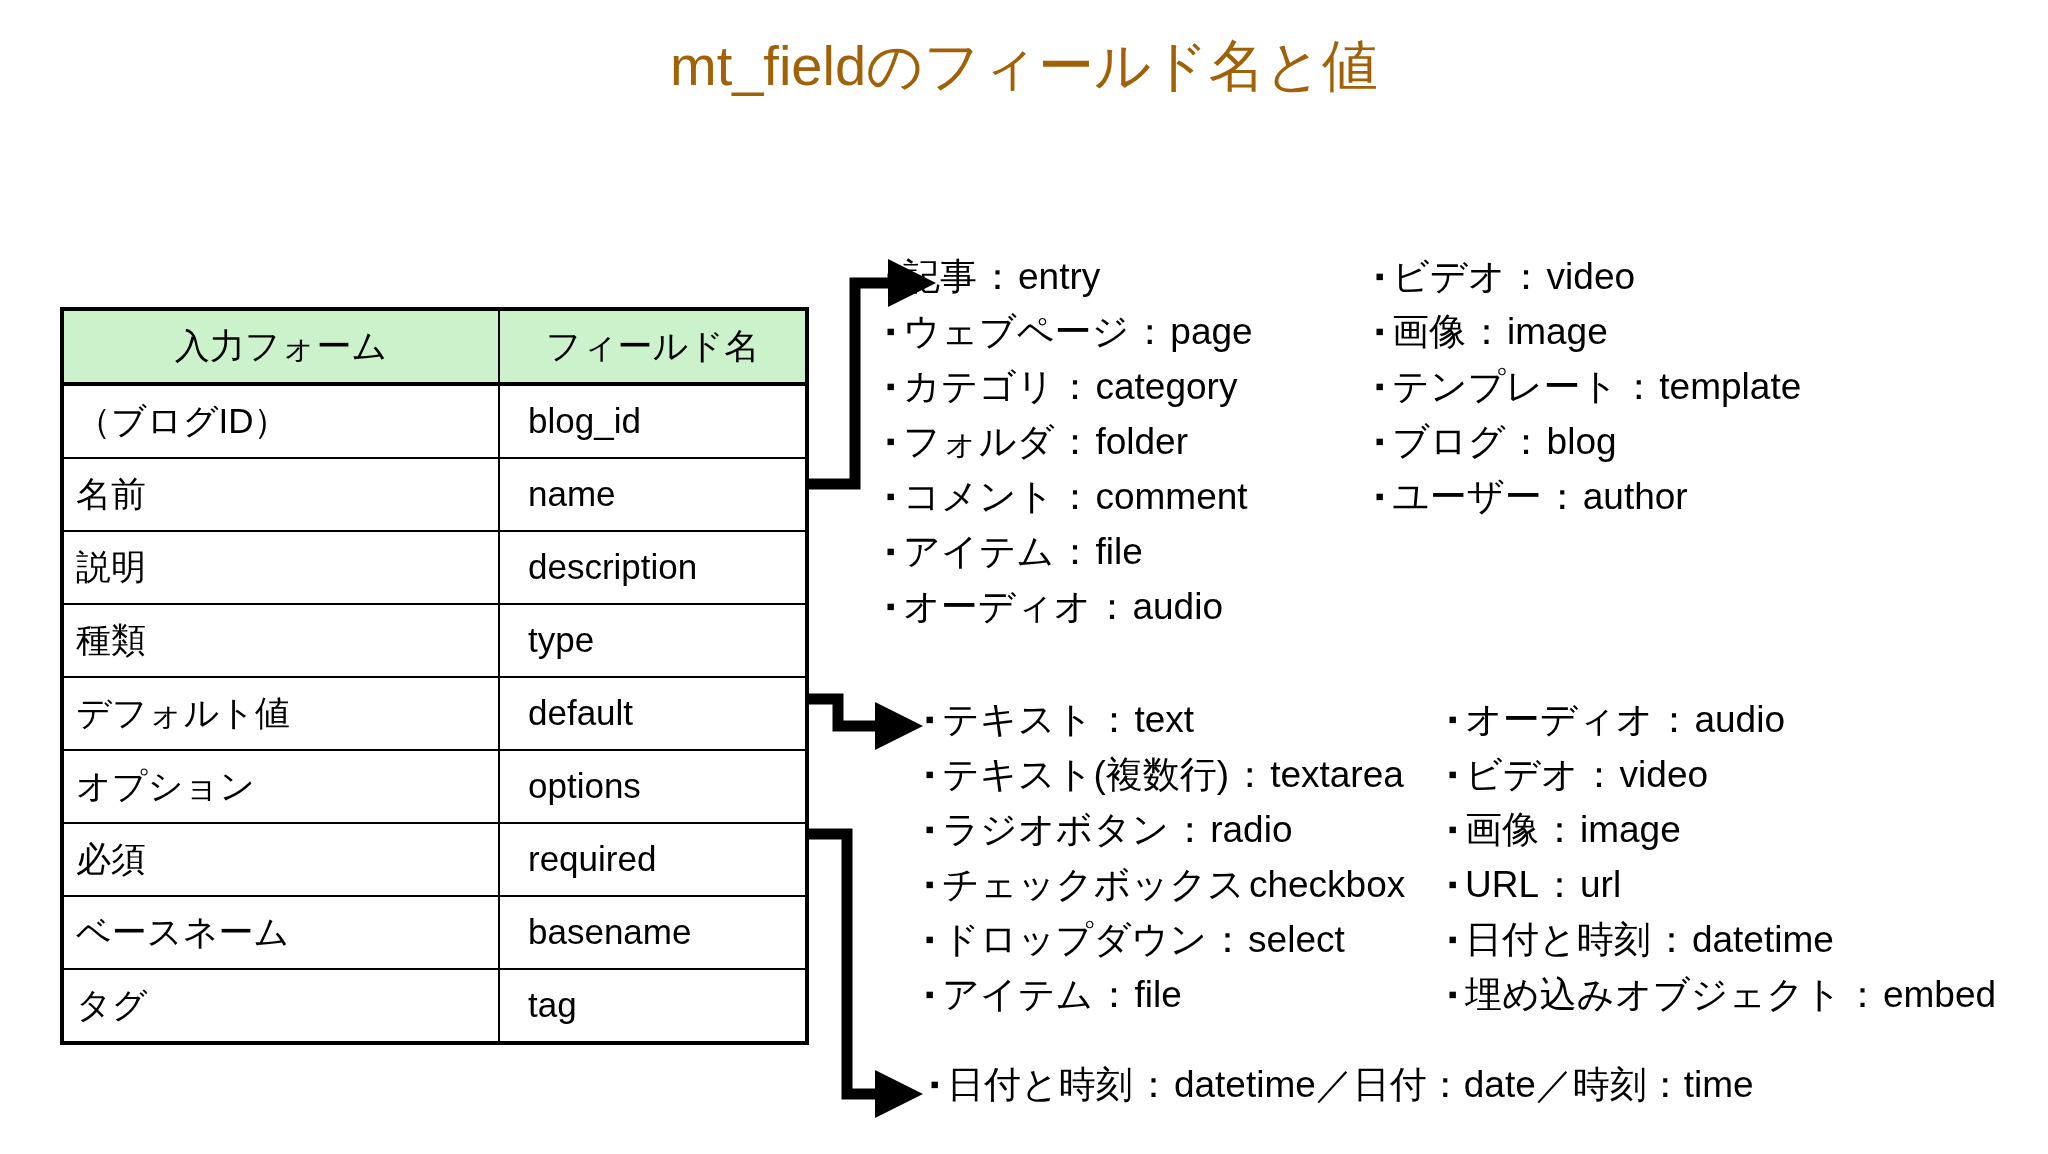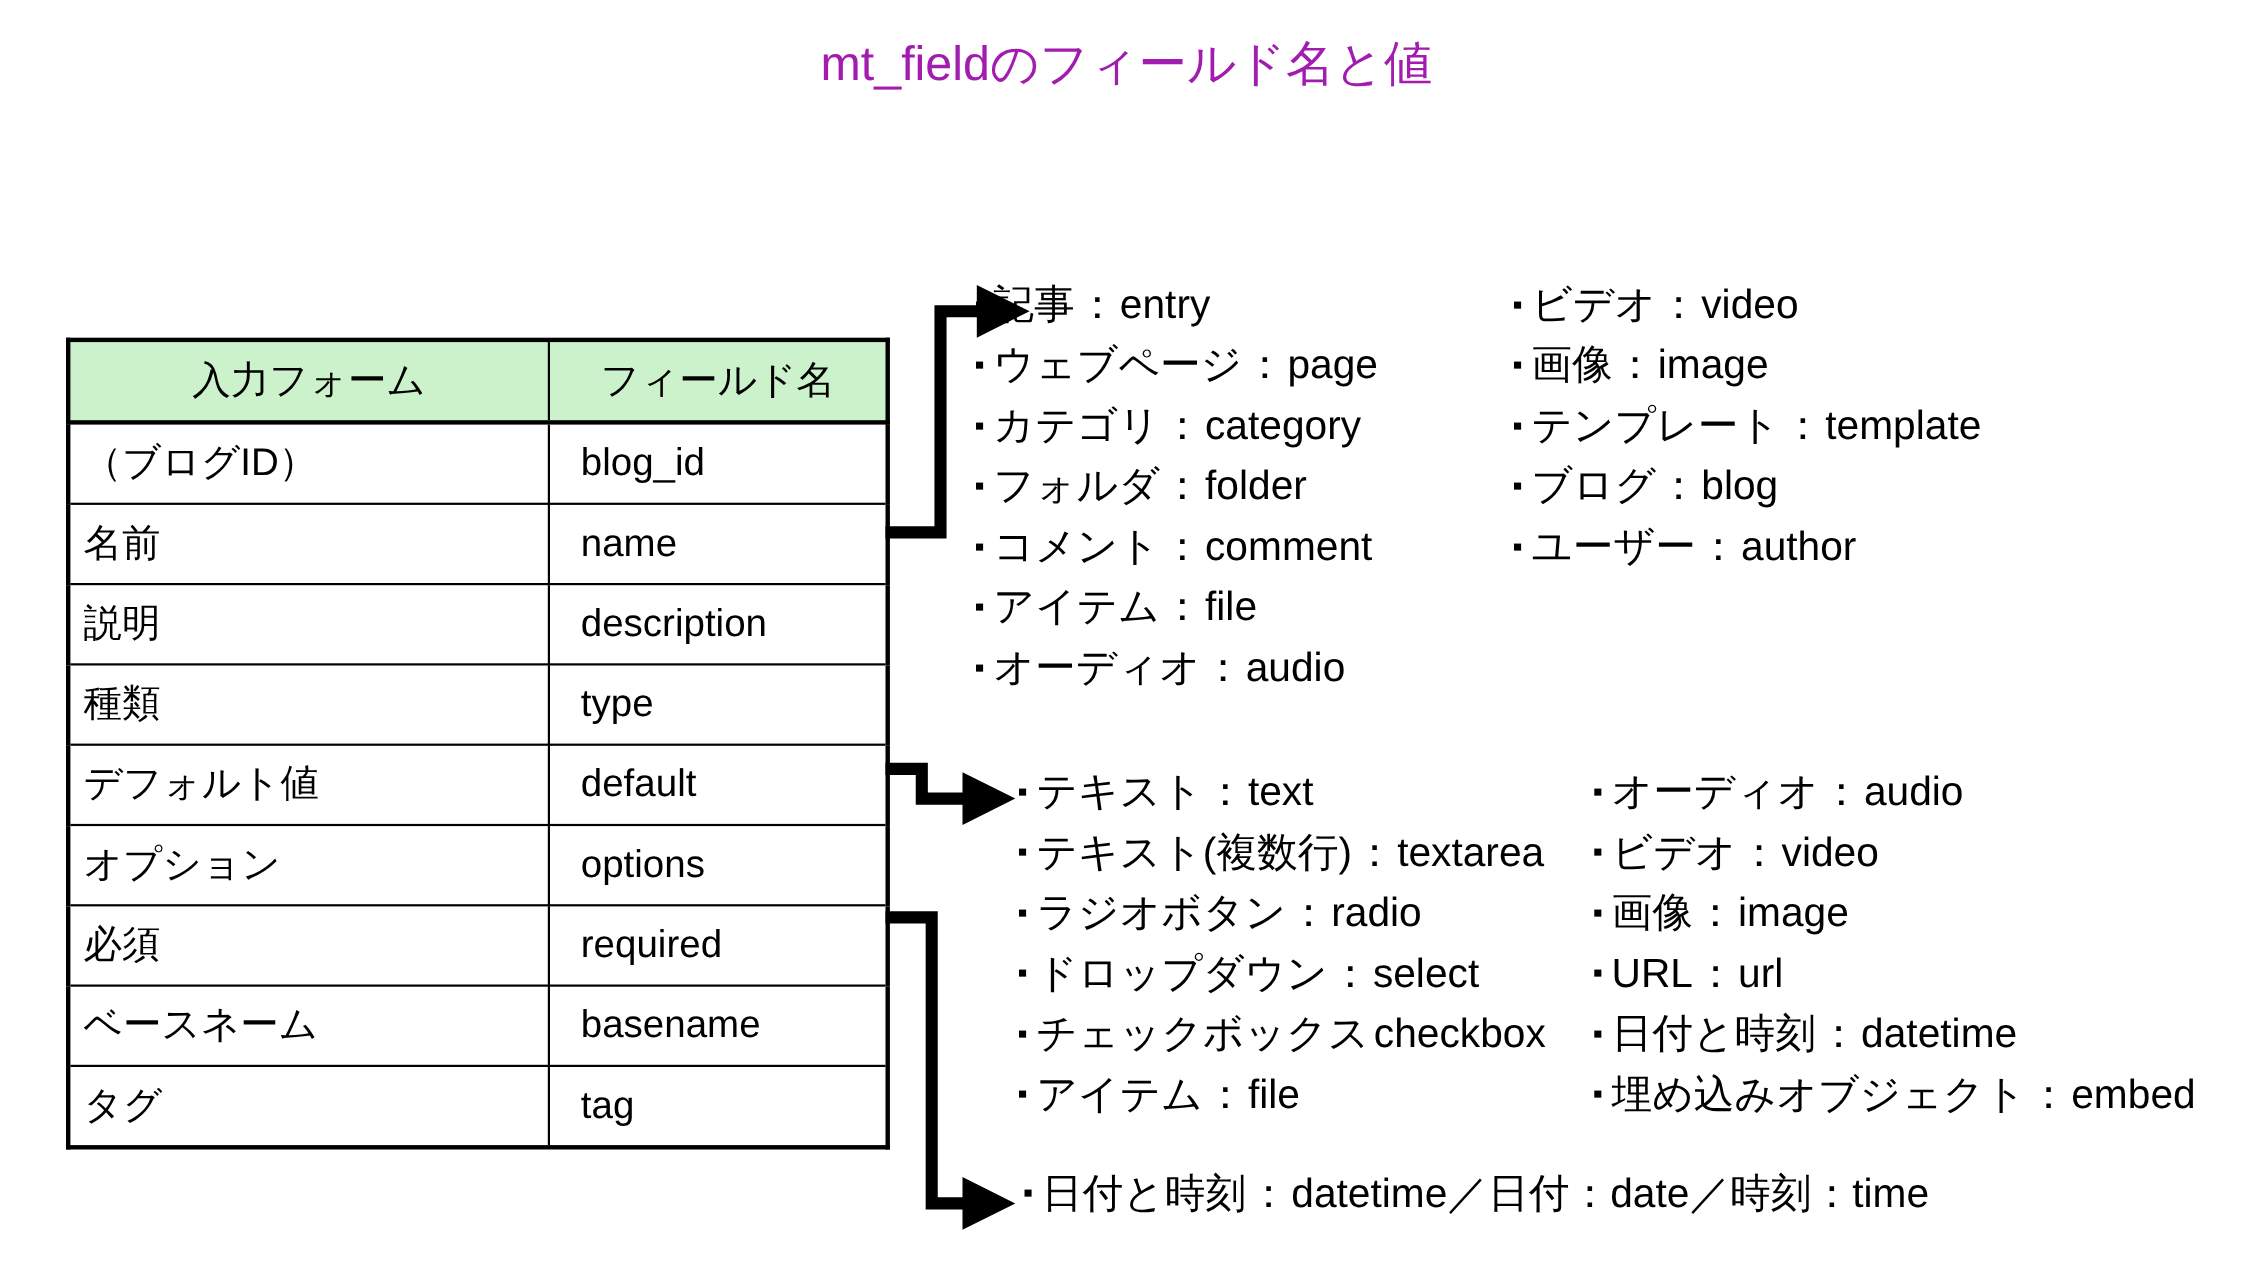--- a/index.html
+++ b/index.html
@@ -16,25 +16,25 @@
     color: #000000;
   }
 
   
   #page-title {
     position: absolute;
     top: 34px;
     left: 0;
     width: 2048px;
     text-align: center;
-    font-size: 44px;
+    font-size: 56px;
     font-weight: 400;
     line-height: 1.15;
     letter-spacing: 0px;
-    color: #a21caf;
+    color: #a16207;
     white-space: nowrap;
   }
 
   
   #field-table {
     position: absolute;
     left: 60px;
     top: 307px;
     width: 745px;
     border-collapse: collapse;
@@ -190,22 +190,22 @@
     <span class="bullet-row"><span class="bullet">▪</span><span class="jp">画像</span><span class="sep">：</span><span class="en">image</span></span>
     <span class="bullet-row"><span class="bullet">▪</span><span class="jp">テンプレート</span><span class="sep">：</span><span class="en">template</span></span>
     <span class="bullet-row"><span class="bullet">▪</span><span class="jp">ブログ</span><span class="sep">：</span><span class="en">blog</span></span>
     <span class="bullet-row"><span class="bullet">▪</span><span class="jp">ユーザー</span><span class="sep">：</span><span class="en">author</span></span>
   </div>
 
 <div class="bullet-list" id="list-type-col1">
     <span class="bullet-row"><span class="bullet">▪</span><span class="jp">テキスト</span><span class="sep">：</span><span class="en">text</span></span>
     <span class="bullet-row"><span class="bullet">▪</span><span class="jp">テキスト(複数行)</span><span class="sep">：</span><span class="en">textarea</span></span>
     <span class="bullet-row"><span class="bullet">▪</span><span class="jp">ラジオボタン</span><span class="sep">：</span><span class="en">radio</span></span>
+    <span class="bullet-row"><span class="bullet">▪</span><span class="jp">チェックボックス</span><span class="sep"></span><span class="en">checkbox</span></span>
     <span class="bullet-row"><span class="bullet">▪</span><span class="jp">ドロップダウン</span><span class="sep">：</span><span class="en">select</span></span>
-    <span class="bullet-row"><span class="bullet">▪</span><span class="jp">チェックボックス</span><span class="sep"></span><span class="en">checkbox</span></span>
     <span class="bullet-row"><span class="bullet">▪</span><span class="jp">アイテム</span><span class="sep">：</span><span class="en">file</span></span>
   </div>
 
 <div class="bullet-list" id="list-type-col2">
     <span class="bullet-row"><span class="bullet">▪</span><span class="jp">オーディオ</span><span class="sep">：</span><span class="en">audio</span></span>
     <span class="bullet-row"><span class="bullet">▪</span><span class="jp">ビデオ</span><span class="sep">：</span><span class="en">video</span></span>
     <span class="bullet-row"><span class="bullet">▪</span><span class="jp">画像</span><span class="sep">：</span><span class="en">image</span></span>
     <span class="bullet-row"><span class="bullet">▪</span><span class="jp">URL</span><span class="sep">：</span><span class="en">url</span></span>
     <span class="bullet-row"><span class="bullet">▪</span><span class="jp">日付と時刻</span><span class="sep">：</span><span class="en">datetime</span></span>
     <span class="bullet-row"><span class="bullet">▪</span><span class="jp">埋め込みオブジェクト</span><span class="sep">：</span><span class="en">embed</span></span>

